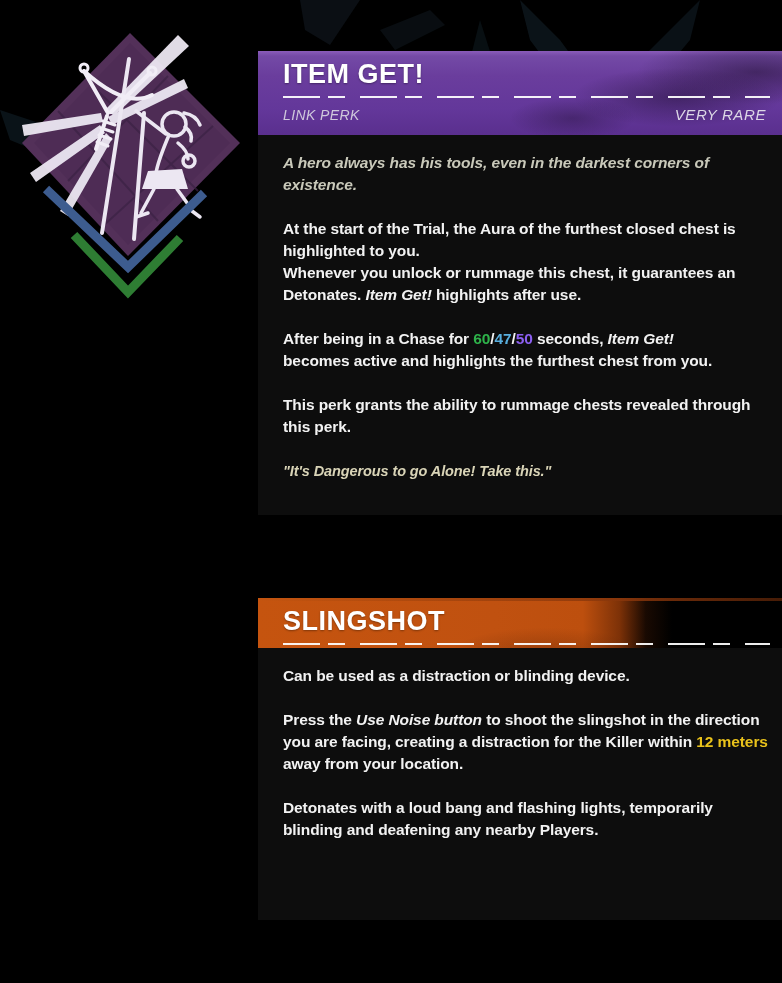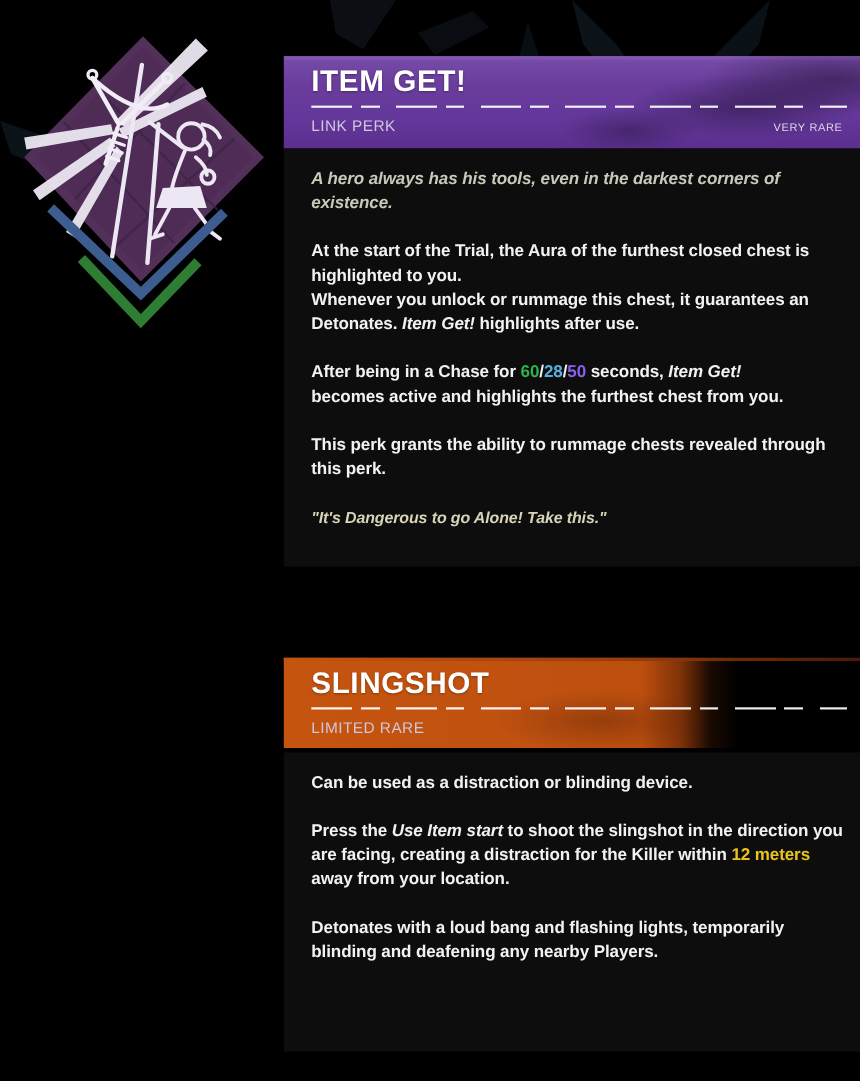--- a/index.html
+++ b/index.html
@@ -37,31 +37,31 @@
     font-size:27px;line-height:31px;font-weight:bold;color:#ffffff;letter-spacing:.5px;
     text-shadow:0 1px 2px rgba(0,0,0,.35);
   }
   .hdr-sep{
     height:2px;margin:6px 2px 8px 0;
     background-image:repeating-linear-gradient(90deg,
       rgba(255,255,255,.93) 0 37px, rgba(255,255,255,0) 37px 45px,
       rgba(255,255,255,.93) 45px 62px, rgba(255,255,255,0) 62px 77px);
   }
   .hdr-subrow{display:flex;justify-content:space-between;align-items:baseline;padding-right:6px;}
-  .hdr-category{font-size:14px;color:#cfc8dc;letter-spacing:.4px;}
-  .hdr-rarity{font-size:10px;color:#dcd7e6;letter-spacing:.6px;}
+  .hdr-category{font-size:14px;font-style:italic;color:#cfc8dc;letter-spacing:.4px;}
+  .hdr-rarity{font-size:15px;color:#dcd7e6;letter-spacing:.6px;font-style:italic;}
 
   
   .panel-body{
     position:absolute;left:258px;width:524px;box-sizing:border-box;
     background:#0d0d0d;padding:17px 13px 0 25px;
     color:#f2f2f2;font-weight:bold;font-size:15.5px;line-height:22px;letter-spacing:-0.1px;
   }
   .body-perk{top:135px;height:380px;}
-  .body-item{top:684px;height:272px;}
+  .body-item{top:648px;height:272px;}
   .para{margin:0 0 22px 0;white-space:pre-line;}
   .para.flavor{color:#c9c9ba;font-style:italic;}
   .para.quote{color:#d9d4b7;font-style:italic;font-size:14.5px;}
   .para.note{font-style:italic;}
   .seg-bold{font-weight:bold;}
   .seg-italic{font-style:italic;}
 </style>
 </head>
 <body>
 
@@ -148,33 +148,33 @@
     <div class="hdr-subrow">
       <span class="hdr-category">LINK PERK</span>
       <span class="hdr-rarity">VERY RARE</span>
     </div>
   </div>
 
   <div class="panel-body body-perk">
       <p class="para flavor"><span>A hero always has his tools, even in the darkest corners of existence.</span></p>
       <p class="para normal"><span>At the start of the Trial, the Aura of the furthest closed chest is highlighted to you.
 Whenever you unlock or rummage this chest, it guarantees an </span><span class="seg-bold">Detonates.</span><span> </span><span class="seg-italic">Item Get!</span><span> highlights after use.</span></p>
-      <p class="para normal"><span>After being in a Chase for </span><span class="seg-bold" style="color: rgb(46, 179, 74);">60</span><span>/</span><span class="seg-bold" style="color: rgb(88, 174, 222);">28</span><span>/</span><span class="seg-bold" style="color: rgb(140, 95, 240);">50</span><span> seconds, </span><span class="seg-italic">Item Get!</span><span>
+      <p class="para normal"><span>After being in a Chase for </span><span class="seg-bold" style="color: rgb(46, 179, 74);">60</span><span>/</span><span class="seg-bold" style="color: rgb(88, 174, 222);">47</span><span>/</span><span class="seg-bold" style="color: rgb(140, 95, 240);">50</span><span> seconds, </span><span class="seg-italic">Item Get!</span><span>
 becomes active and highlights the furthest chest from you.</span></p>
       <p class="para normal"><span>This perk grants the ability to rummage chests revealed through this perk.</span></p>
       <p class="para quote"><span>"It's Dangerous to go Alone! Take this."</span></p>
     </div>
 
   <div class="hdr hdr-item">
     <div class="hdr-title">SLINGSHOT</div>
     <div class="hdr-sep"></div>
     <div class="hdr-subrow">
       <span class="hdr-category">LIMITED RARE</span>
     </div>
   </div>
 
   <div class="panel-body body-item">
       <p class="para normal"><span>Can be used as a distraction or blinding device.</span></p>
-      <p class="para normal"><span>Press the </span><span class="seg-italic">Use Item start</span><span> to shoot the slingshot in the direction you are facing, creating a distraction for the Killer within </span><span class="seg-bold" style="color: rgb(233, 194, 27);">12 meters</span><span> away from your location.</span></p>
+      <p class="para normal"><span>Press the </span><span class="seg-italic">Use Noise button</span><span> to shoot the slingshot in the direction you are facing, creating a distraction for the Killer within </span><span class="seg-bold" style="color: rgb(233, 194, 27);">12 meters</span><span> away from your location.</span></p>
       <p class="para normal"><span>Detonates with a loud bang and flashing lights, temporarily blinding and deafening any nearby Players.</span></p>
     </div>
 
 </div>
 
 </body></html>

